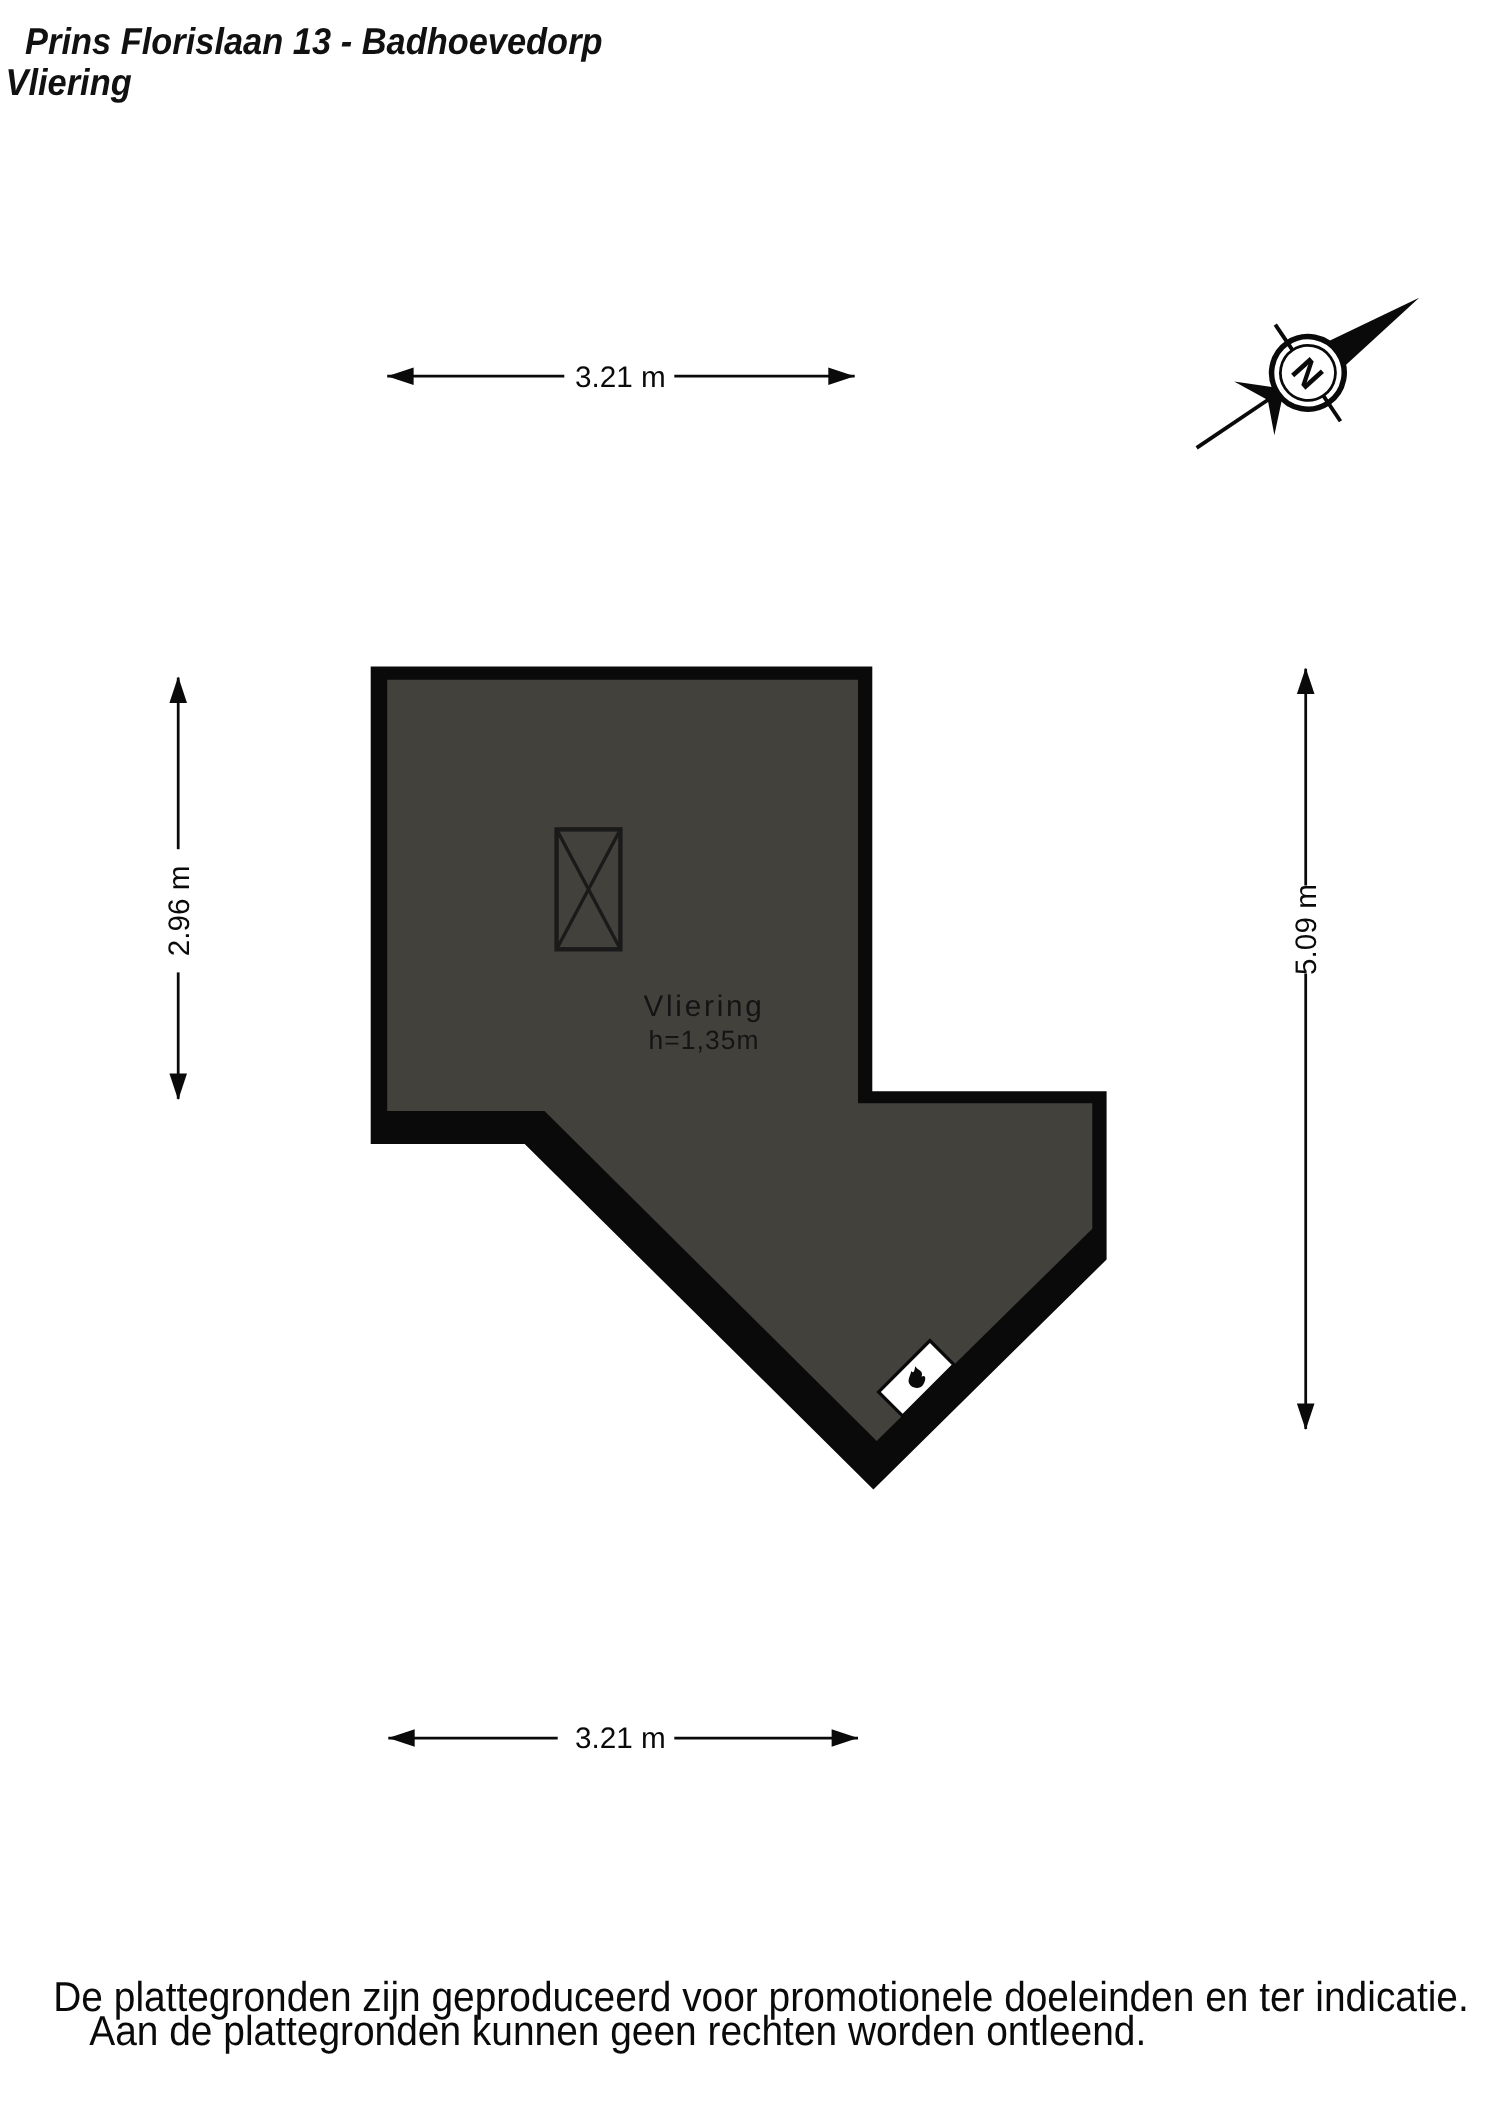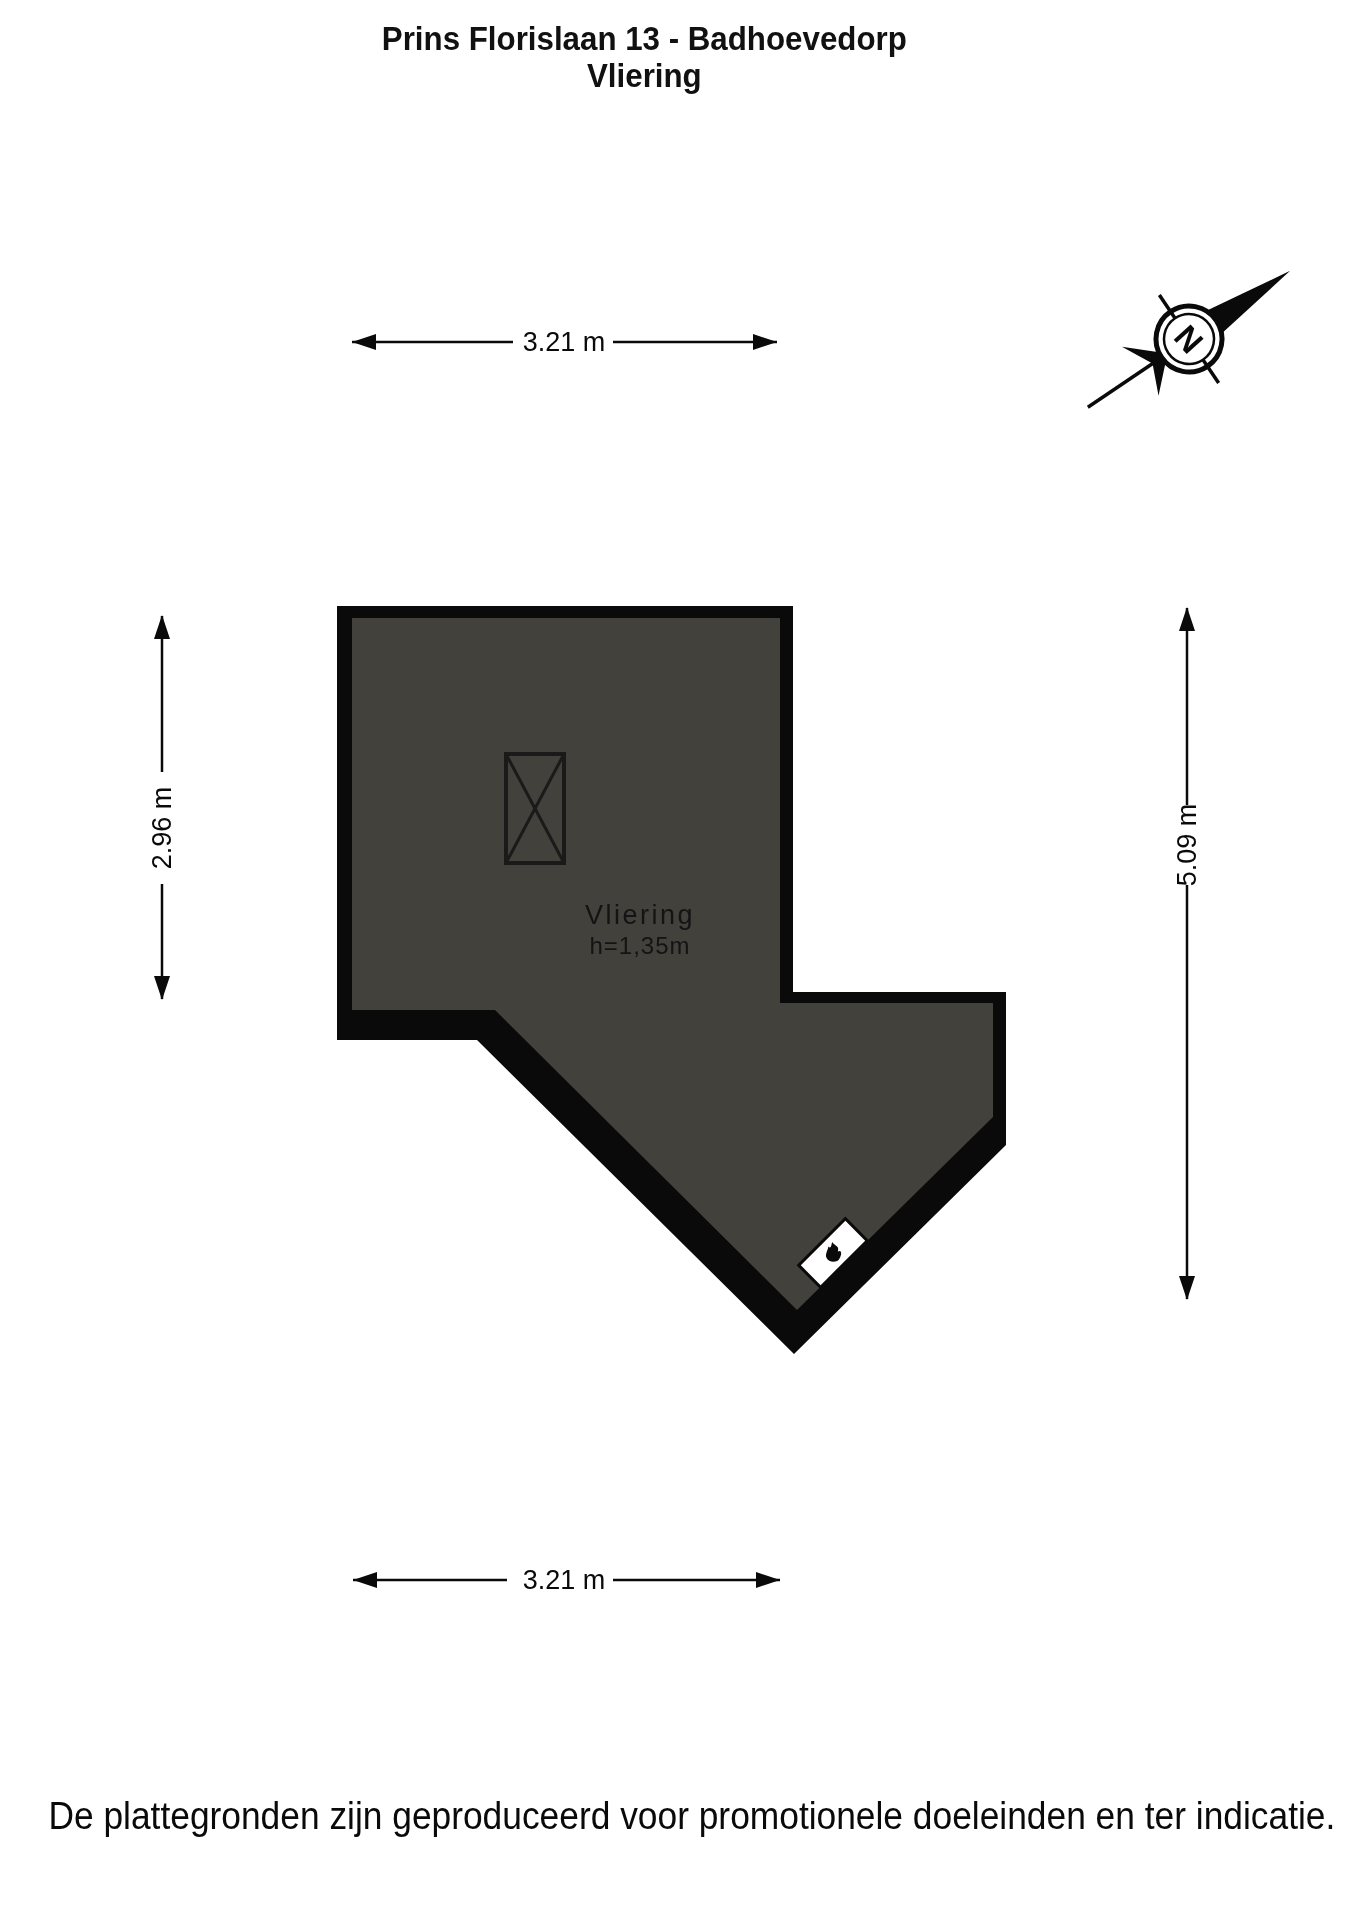--- a/index.html
+++ b/index.html
@@ -1,19 +1,19 @@
 <!DOCTYPE html>
 <html><head>
 <meta charset="utf-8">
 <style>
   html,body{margin:0;padding:0;background:#ffffff;}
   #page{position:relative;width:1358px;height:1920px;background:#ffffff;overflow:hidden;
         font-family:"Liberation Sans", sans-serif;color:#000;}
-  #title-block{position:absolute;left:0;top:20px;width:1288px;text-align:center;
-               font-weight:bold;font-size:34px;line-height:37px;color:#111;}
+  #title-block{position:absolute;left:0;top:20px;width:1288px;text-align:left;
+               font-weight:bold;font-size:34px;line-height:37px;color:#111;font-style:italic;}
   #title-block .tline{display:inline-block;transform:scaleX(0.92);transform-origin:50% 50%;white-space:nowrap;}
   #plan-svg{position:absolute;left:0;top:0;}
   #footer{position:absolute;left:0;top:1801px;width:1124px;text-align:center;
           font-size:38px;line-height:31px;color:#0a0a0a;}
   #footer .fline{display:block;}
   #footer .fline span{display:inline-block;transform:scaleX(0.93);transform-origin:50% 50%;white-space:nowrap;}
 </style>
 </head>
 <body>
 
@@ -91,15 +91,16 @@
       <circle cx="0" cy="0" r="25" fill="none" stroke="#0a0a0a" stroke-width="2.5"></circle>
 
       <line x1="-53" y1="0" x2="-25" y2="0" stroke="#0a0a0a" stroke-width="3.5"></line>
       <line x1="25" y1="0" x2="53" y2="0" stroke="#0a0a0a" stroke-width="3.5"></line>
       <text x="0" y="0" dy="0.36em" text-anchor="middle" font-size="33" font-weight="bold" fill="#0a0a0a" transform="rotate(-8)">N</text>
     </g>
   </svg>
 
   <div id="footer">
     <div class="fline"><span>De plattegronden zijn geproduceerd voor promotionele doeleinden en ter indicatie.</span></div>
+    <div class="fline"><span>Aan de plattegronden kunnen geen rechten worden ontleend.</span></div>
   </div>
 
 </div>
 
 </body></html>

